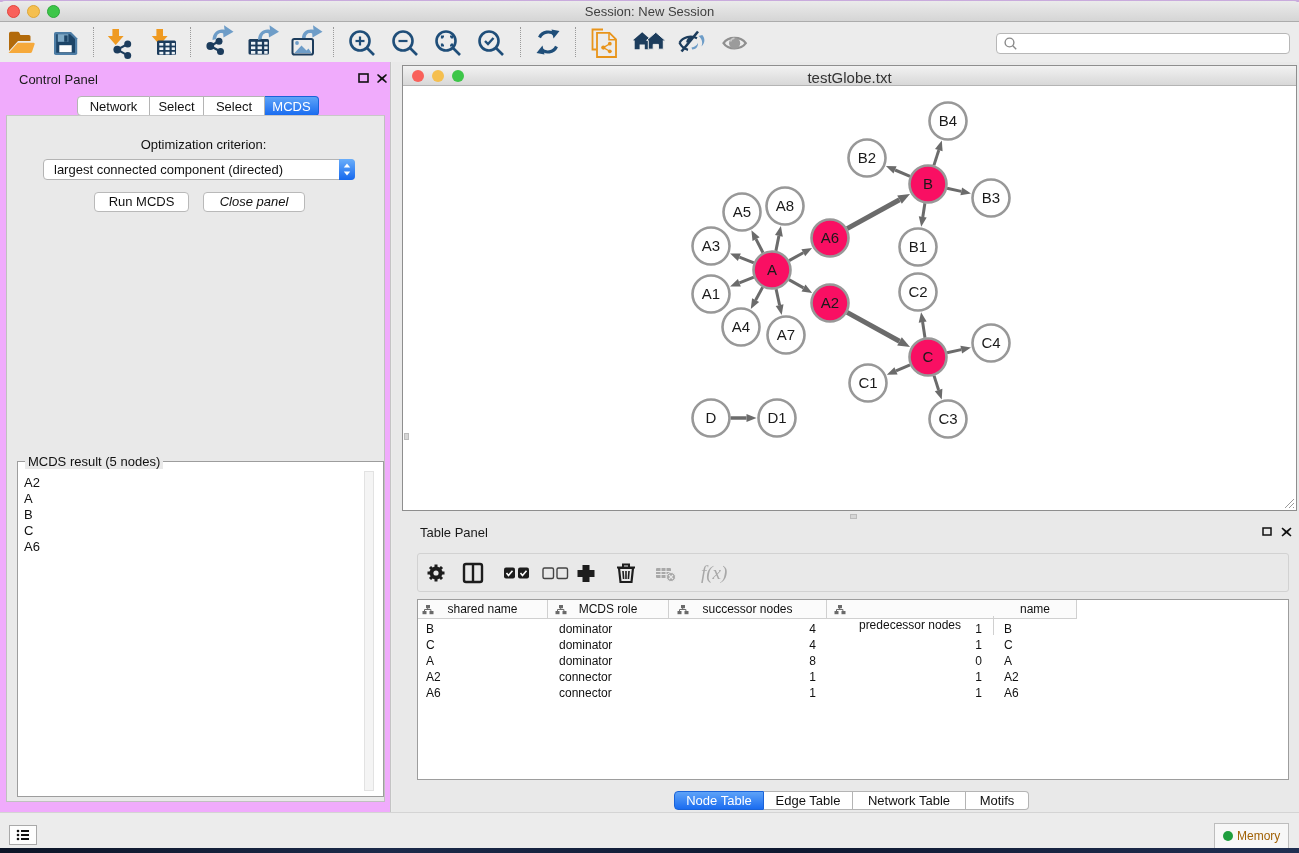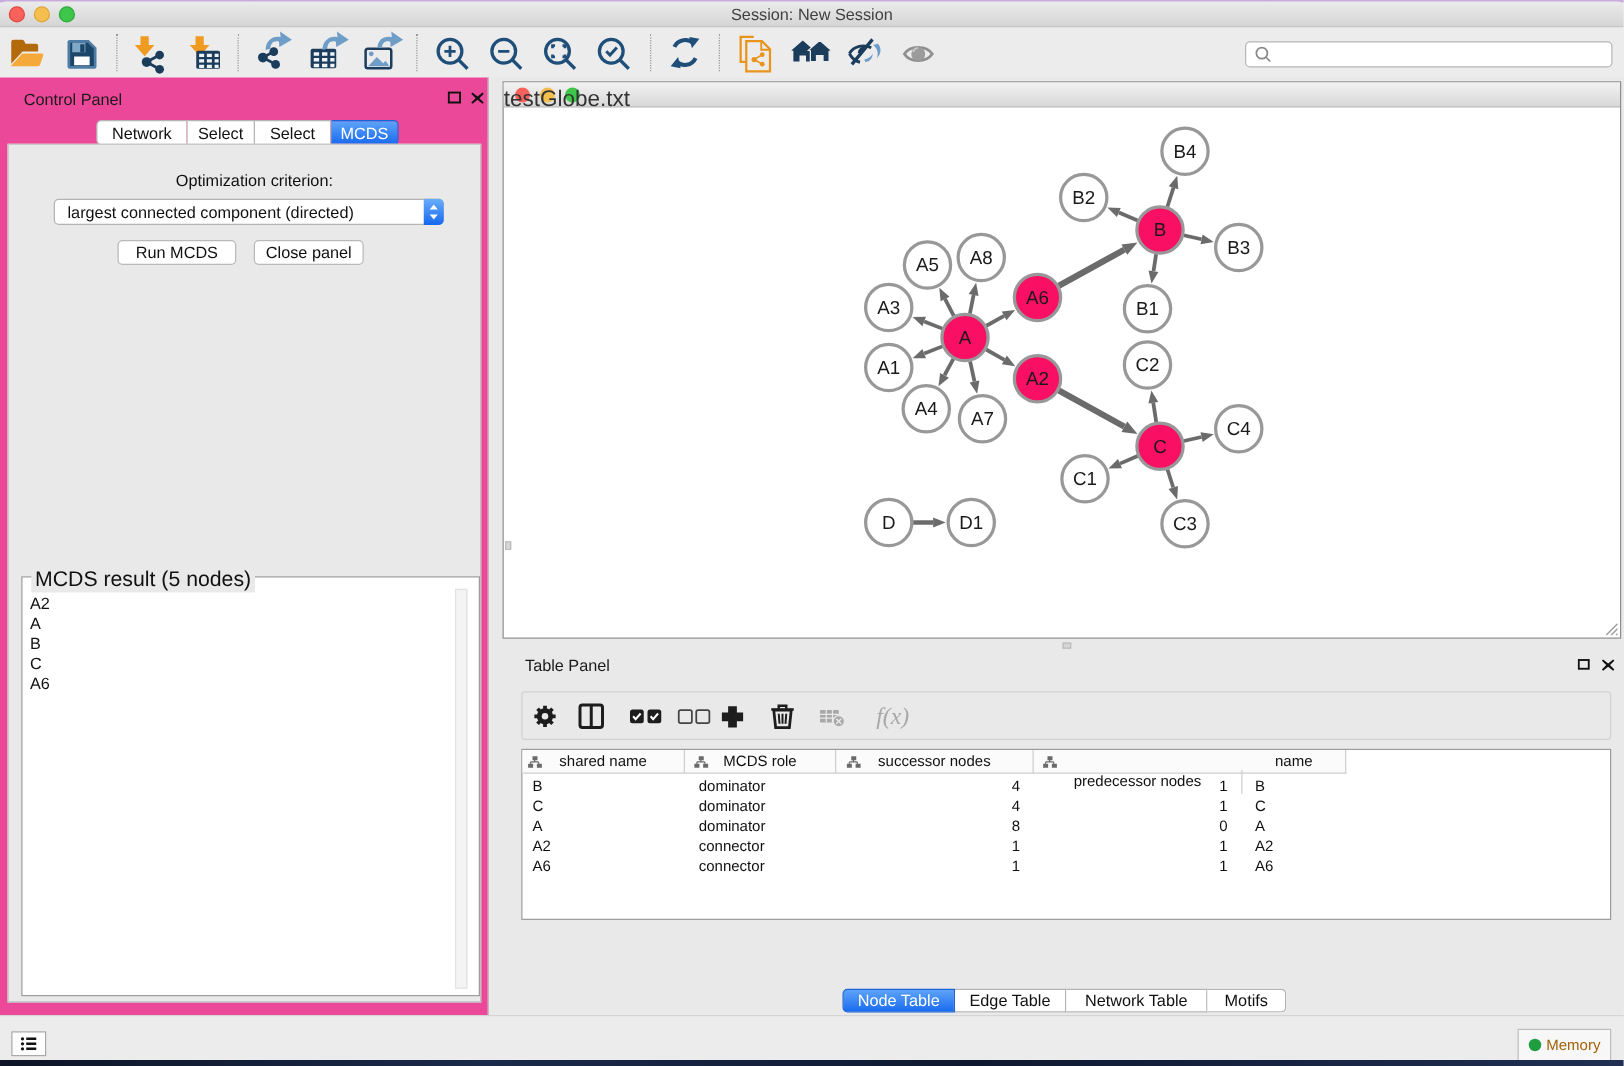--- a/index.html
+++ b/index.html
@@ -12,46 +12,46 @@
 #titlebar { left:0; top:1px; width:1299px; height:21px; background:linear-gradient(#ebebeb,#d5d5d5); border-bottom:1px solid #acacac; border-radius:5px 5px 0 0; }
 #titlebar .title { position:absolute; left:0; right:0; top:3px; text-align:center; font-size:13px; color:#404040; }
 .tl { position:absolute; border-radius:50%; }
 
 
 #toolbar { left:0; top:22px; width:1299px; height:40px; background:#ececec; }
 .tsep { position:absolute; top:5px; height:30px; width:0; border-left:1px dotted #9a9a9a; }
 #searchbox { position:absolute; left:996px; top:11px; width:294px; height:21px; background:#fff; border:1px solid #b7b7b7; border-radius:4px; }
 
 
-#cpanel { left:0; top:62px; width:391px; height:750px; background:#ec4899; border-right:1px solid #c4c4c4; }
+#cpanel { left:0; top:62px; width:391px; height:750px; background:#f0abfc; border-right:1px solid #c4c4c4; }
 #cpanel .ptitle { position:absolute; left:19px; top:10px; font-size:13px; color:#1a1a1a; }
 .tabrow { position:absolute; font-size:13px; }
 .tab { position:absolute; top:0; height:20px; background:#fff; border:1px solid #b4b4b4; color:#111; text-align:center; line-height:19px; }
 .tab.sel { background:linear-gradient(#5ea3f8,#1a6cf0); border-color:#1a63d8; color:#fff; }
 #cpbody { position:absolute; left:6px; top:53px; width:379px; height:687px; border:1px solid #c0c0c0; border-top:1px solid #c8c8c8; background:#e9e9e9; }
 #optlabel { position:absolute; left:8px; width:100%; top:21px; text-align:center; font-size:13px; color:#111; }
 #dropdown { position:absolute; left:36px; top:43px; width:312px; height:21px; background:#fff; border:1px solid #b4b4b4; border-radius:4px; font-size:13px; color:#111; line-height:20px; padding-left:10px; }
 #dropstep { position:absolute; right:-1px; top:-1px; width:16px; height:21px; background:linear-gradient(#6aaefa,#1668ee); border-radius:0 4px 4px 0; }
 .btn { position:absolute; height:20px; background:#fff; border:1px solid #b9b9b9; border-radius:4px; font-size:13px; color:#111; text-align:center; line-height:18px; }
 #fieldset { position:absolute; left:10px; top:345px; width:367px; height:336px; border:1px solid #9d9d9d; background:#fff; }
-#fieldlabel { position:absolute; left:7px; top:-8px; background:#e9e9e9; padding:0 3px; font-size:17px; color:#111; }
+#fieldlabel { position:absolute; left:7px; top:-8px; background:#e9e9e9; padding:0 3px; font-size:13px; color:#111; }
 #mcdslist { position:absolute; left:1px; top:3px; width:343px; height:330px; font-size:13px; color:#111; padding:10px 4px 2px 5px; line-height:16px; }
 #mcdssb { position:absolute; right:9px; top:9px; width:10px; height:320px; background:#f4f4f4; border:1px solid #e2e2e2; }
 
 
 #desktop { left:392px; top:62px; width:907px; height:458px; background:#e9e9e9; }
 #gwin { position:absolute; left:10px; top:3px; width:895px; height:446px; background:#fff; border:1px solid #8e8e8e; }
 #gtitle { position:absolute; left:0; top:0; width:100%; height:20px; background:linear-gradient(#f2f2f2,#d8d8d8); border-bottom:1px solid #b4b4b4; }
-#gtitle .title { position:absolute; left:0; right:0; top:3px; text-align:left; font-size:18px; color:#333; }
+#gtitle .title { position:absolute; left:0; right:0; top:3px; text-align:center; font-size:15px; color:#333; }
 
 
 #tpanel { left:392px; top:520px; width:907px; height:292px; background:#e9e9e9; }
 #tpanel .ptitle { position:absolute; left:28px; top:5px; font-size:13px; color:#1a1a1a; }
 #ttoolbar { position:absolute; left:25px; top:33px; width:872px; height:39px; background:#e9e9e9; border:1px solid #d2d2d2; border-radius:3px; }
-#ttable { position:absolute; left:25px; top:79px; width:872px; height:137px; background:#fff; border:1px solid #9d9d9d; }
+#ttable { position:absolute; left:25px; top:79px; width:872px; height:181px; background:#fff; border:1px solid #9d9d9d; }
 #thead { position:absolute; left:0; top:0; width:659px; height:19px; background:#fbfbfb; border-bottom:1px solid #d0d0d0; }
 .th { position:absolute; top:0; height:19px; border-right:1px solid #d0d0d0; font-size:12px; color:#111; text-align:center; line-height:19px; }
 .trow { position:absolute; font-size:12px; color:#111; height:16px; line-height:16px; }
 .tabrow2 { position:absolute; font-size:13px; }
 
 
 #statusbar { left:0; top:812px; width:1299px; height:36px; background:#ececec; border-top:1px solid #d4d4d4; }
 #listbtn { position:absolute; left:9px; top:12px; width:28px; height:20px; background:#fdfdfd; border:1px solid #a9a9a9; }
 #membtn { position:absolute; left:1214px; top:10px; width:75px; height:36px; background:#f7f7f7; border:1px solid #bdbdbd; font-size:12px; color:#a16207; }
 #bottomstrip { left:0; top:848px; width:1299px; height:5px; background:linear-gradient(90deg,#0c1426,#1b2a4a 30%,#0e1830 60%,#202f52); }
@@ -214,21 +214,21 @@
   </div>
   <div id="cpbody">
     <div id="dropdown">largest connected component (directed)
       <div id="dropstep"><svg width="16" height="21" viewBox="0 0 16 21">
             <path d="M8 4.5 L11.2 8.5 L4.8 8.5 Z" fill="#fff"></path>
             <path d="M8 16.5 L11.2 12.5 L4.8 12.5 Z" fill="#fff"></path>
           </svg></div>
     </div>
     <div id="optlabel">Optimization criterion:</div>
     <div class="btn" style="left:87px;top:76px;width:95px;">Run MCDS</div>
-    <div class="btn" style="left:196px;top:76px;width:88px;">Close panel</div>
+    <div class="btn" style="left:196px;top:76px;width:102px;font-style:italic;">Close panel</div>
     <div id="fieldset">
       <div id="fieldlabel">MCDS result (5 nodes)</div>
       <div id="mcdslist">A2<br>A<br>B<br>C<br>A6</div>
       <div id="mcdssb"></div>
     </div>
   </div>
 </div>
 
 <div class="abs" id="desktop">
   <div id="gwin">

